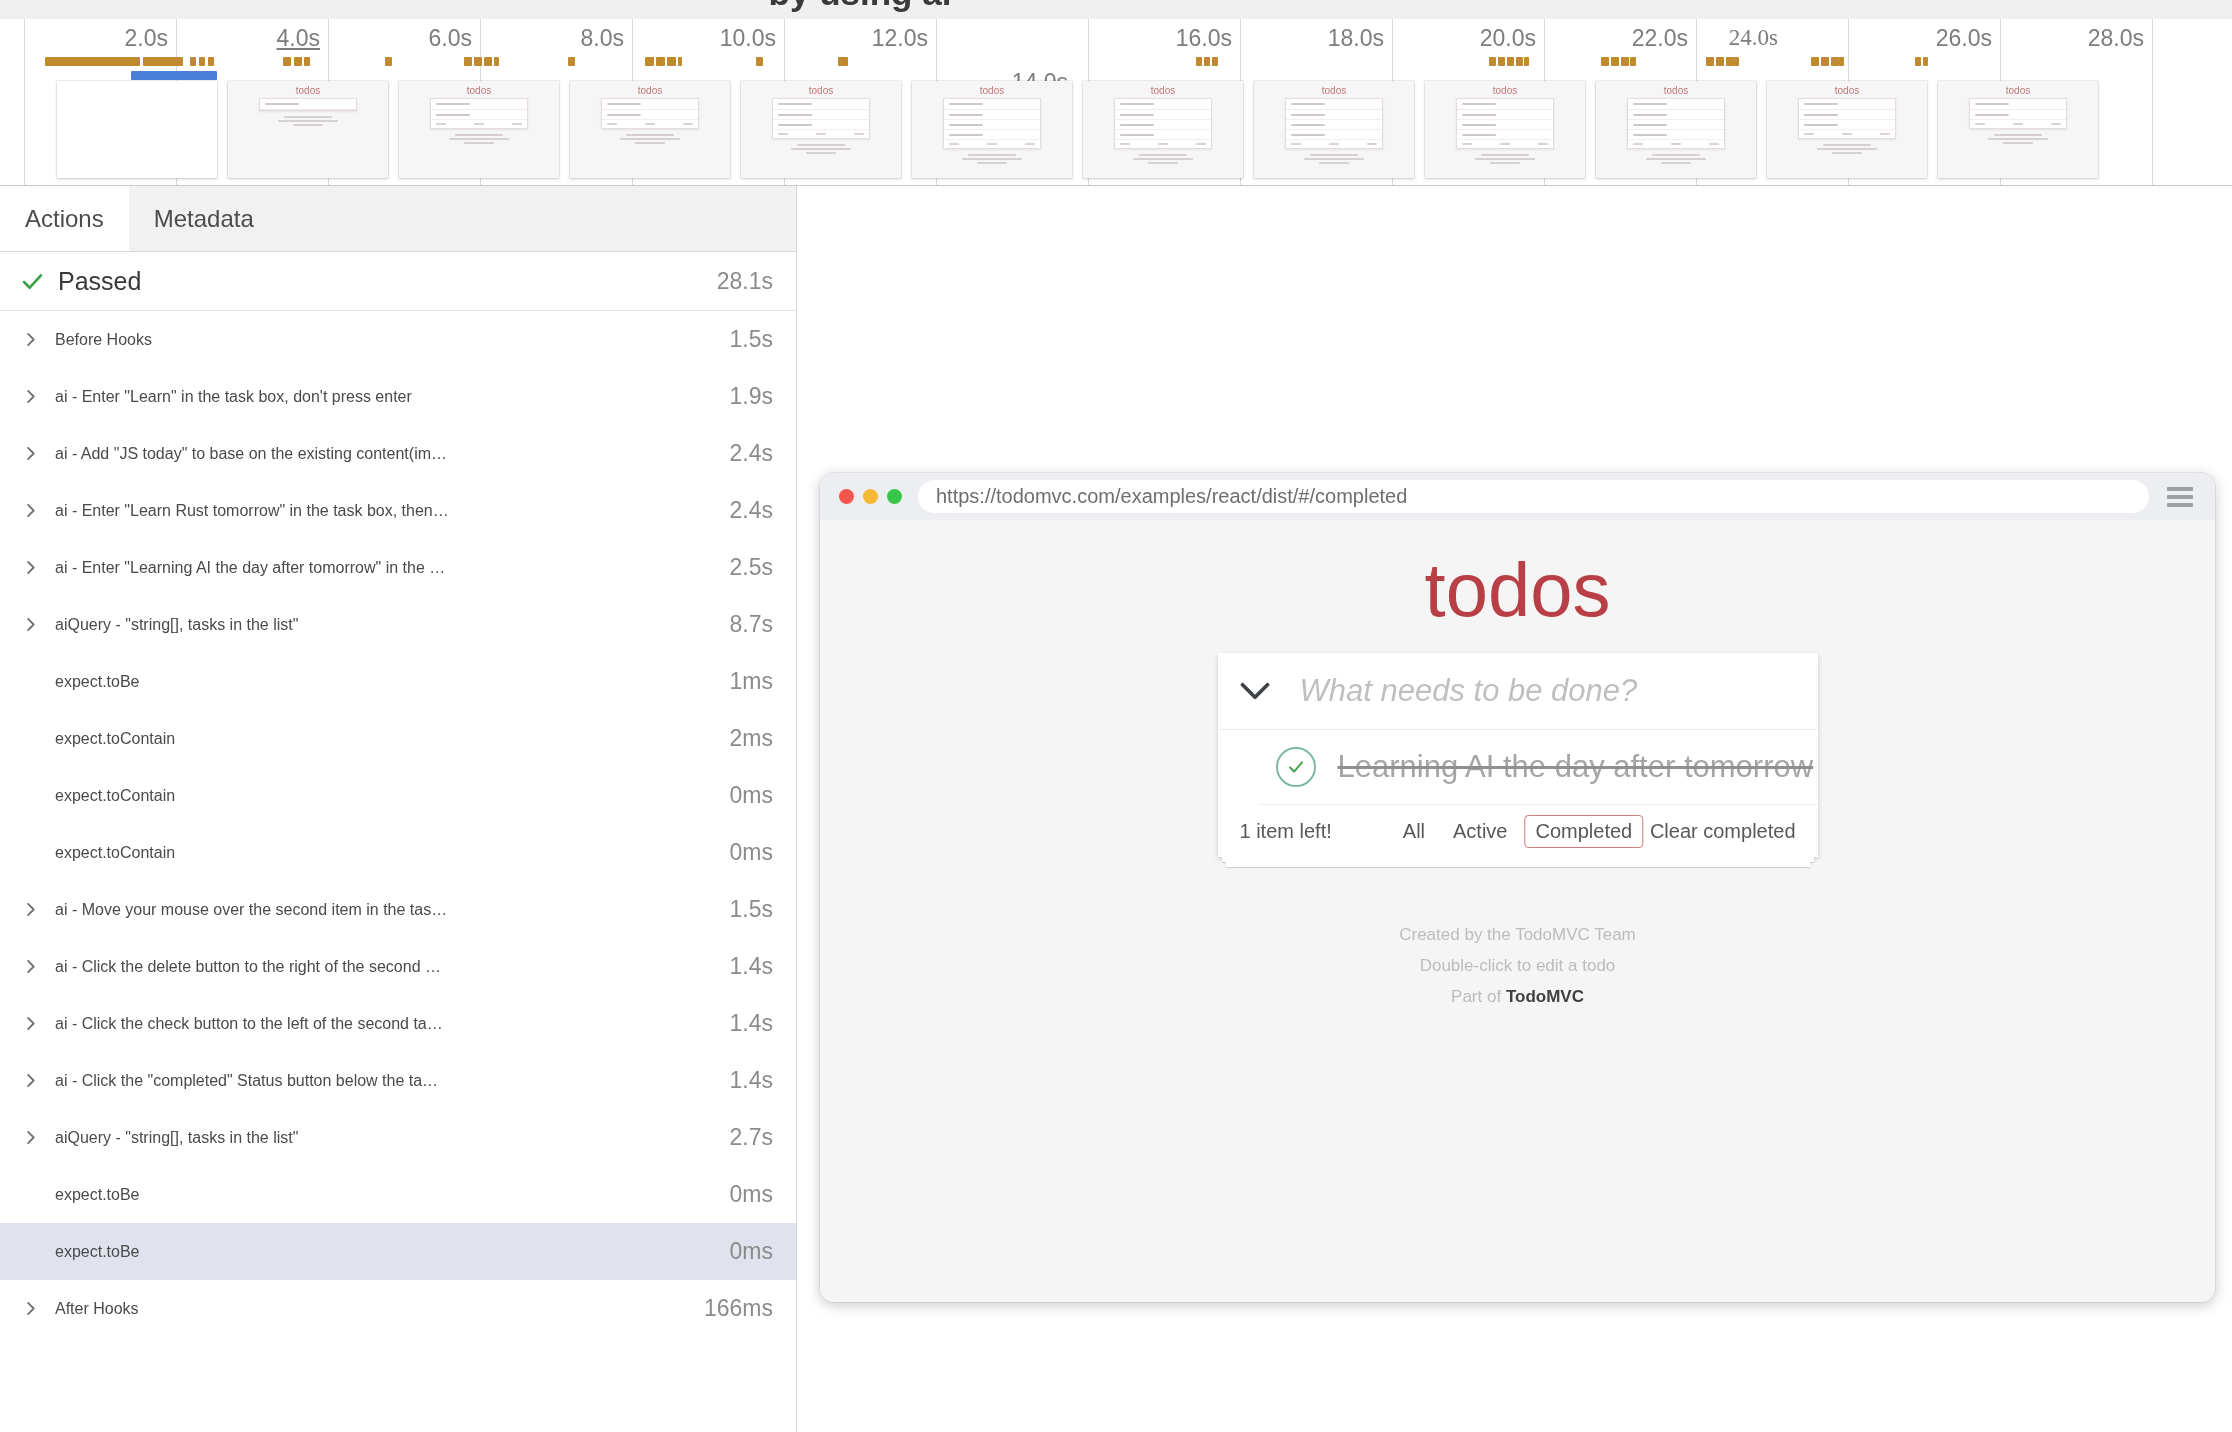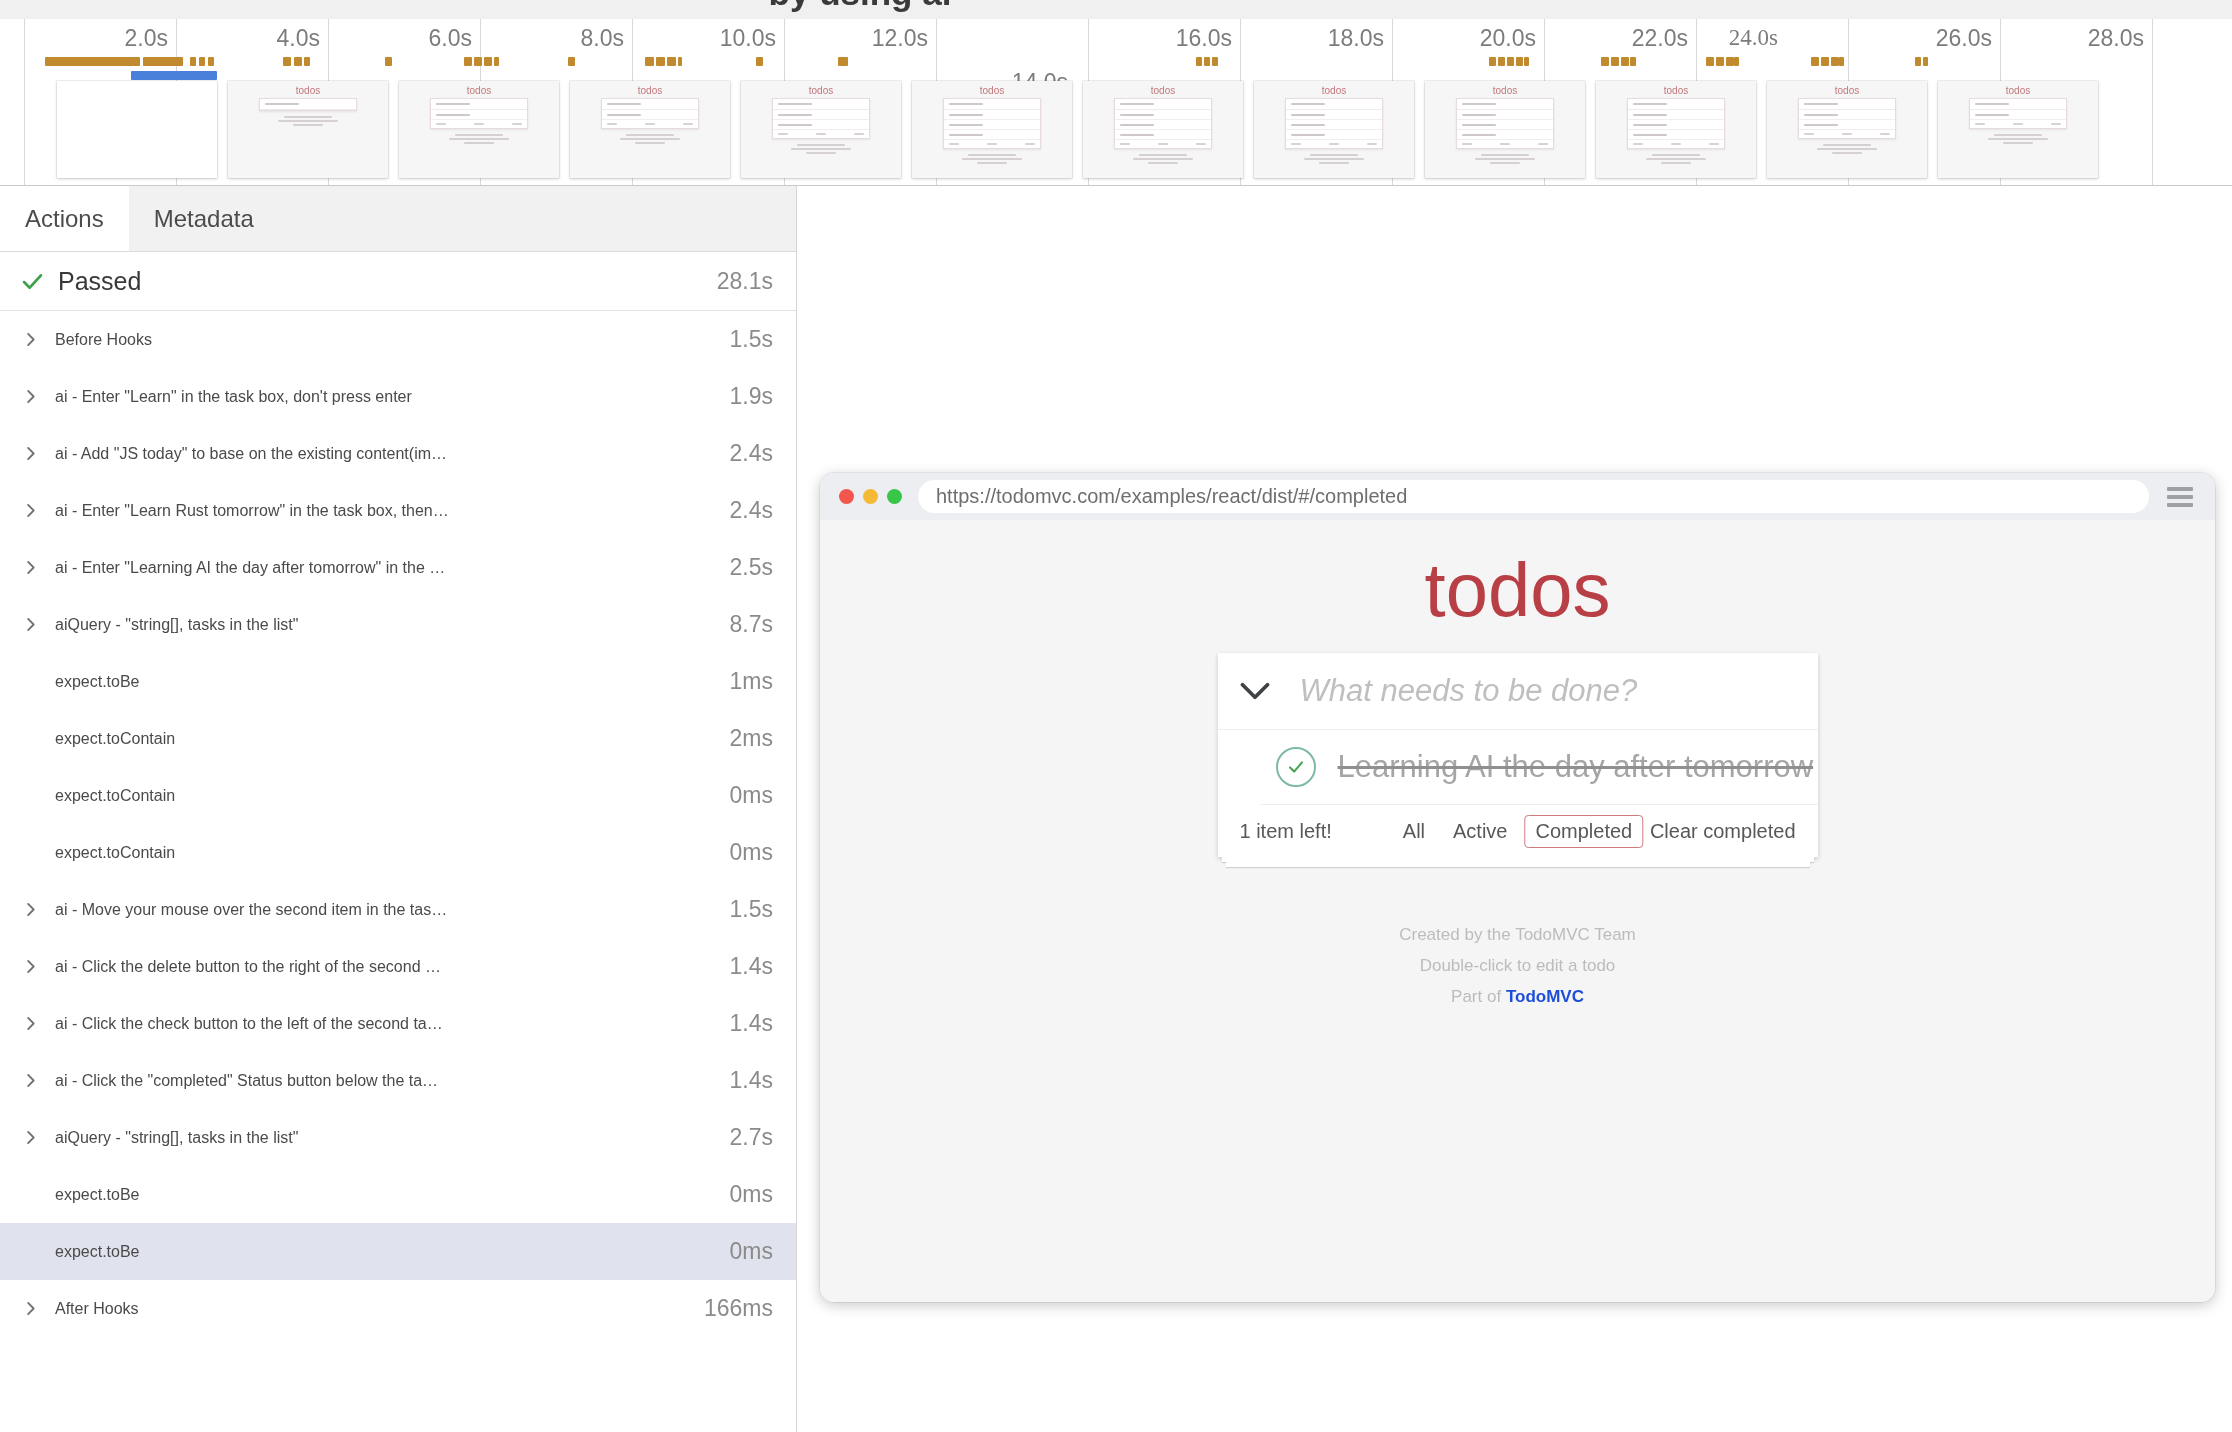--- a/index.html
+++ b/index.html
@@ -72,35 +72,35 @@
   .card-footer{height:52px;display:flex;align-items:center;font-size:20px;color:#585858;
                padding:0 22px;position:relative;}
   .filters{position:absolute;left:50%;transform:translateX(-50%);display:flex;gap:6px;align-items:center;}
   .filter{padding:4px 10px;border:1px solid transparent;border-radius:4px;}
   .filter.selected{border-color:#ce7b80;}
   .clear-completed{margin-left:auto;}
   .stack1{width:592px;margin:0 auto;height:5px;background:#fff;box-shadow:0 1px 1px rgba(0,0,0,.15);}
   .stack2{width:584px;margin:0 auto;height:5px;background:#fff;box-shadow:0 1px 1px rgba(0,0,0,.15);}
   .app-footer{margin-top:52px;text-align:center;}
   .pf-line{font-size:17px;color:#bcbcbc;line-height:31px;}
-  .pf-line .brand{color:#1d4ed8;font-weight:700;}
+  .pf-line .brand{color:#404040;font-weight:700;}
 </style>
 </head>
 <body>
 
 <div id="top-strip">
   <div id="clip-title">by using ai</div>
 </div>
 
 <div id="timeline">
     <div class="gridline" style="left: 24px;"></div>
     <div class="gridline" style="left: 176px;"></div>
     <div class="tick-label" style="left: 18px;">2.0s</div>
     <div class="gridline" style="left: 328px;"></div>
-    <div class="tick-label" style="left: 170px;">4.0s</div>
+    <div class="tick-label" style="left: 170px; text-decoration: underline;">4.0s</div>
     <div class="gridline" style="left: 480px;"></div>
     <div class="tick-label" style="left: 322px;">6.0s</div>
     <div class="gridline" style="left: 632px;"></div>
     <div class="tick-label" style="left: 474px;">8.0s</div>
     <div class="gridline" style="left: 784px;"></div>
     <div class="tick-label" style="left: 626px;">10.0s</div>
     <div class="gridline" style="left: 936px;"></div>
     <div class="tick-label" style="left: 778px;">12.0s</div>
     <div class="gridline" style="left: 1088px;"></div>
     <div class="tick-label" style="left: 918px; margin-top: 44px;">14.0s</div>

